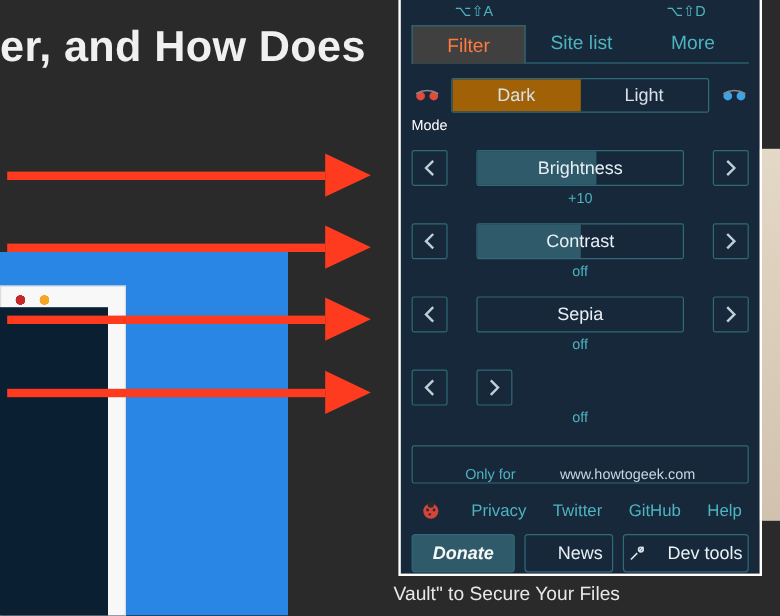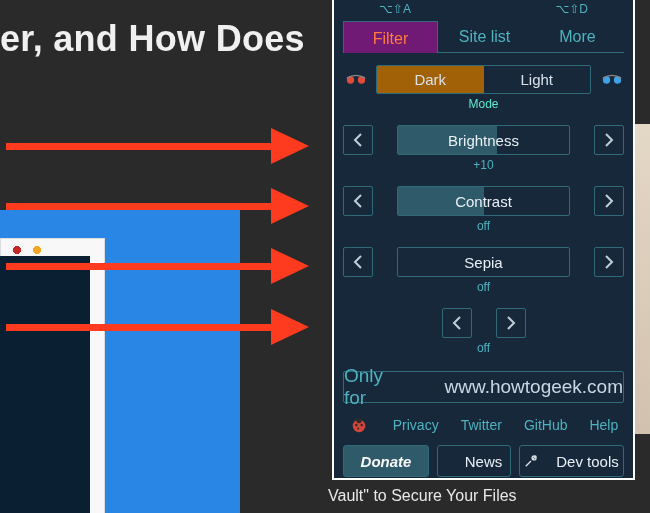--- a/index.html
+++ b/index.html
@@ -14,35 +14,35 @@
     .bg-thumb-inner { position: absolute; left: 0; top: 22px; width: 105px; height: 281px; background: #f8f8f8; border: 1px solid #ddd; }
     .bg-thumb-dark { position: absolute; left: 0; top: 40px; width: 90px; height: 263px; background: #0b1f33; }
     .bg-thumb-icons { position: absolute; left: 9px; top: 4px; display: flex; gap: 6px; align-items: center; }
     .bg-tiny-icon { width: 14px; height: 14px; border-radius: 2px; }
     
     .panel { position: absolute; right: 17px; top: 0; width: 299px; height: 478px; background: #18283b; outline: 2px solid #fff; color: #c9d6e4; font-size: 14px; }
     .panel-inner { padding: 0 9px; }
     .shortcut-row { display: flex; justify-content: space-between; align-items: center; height: 18px; color: #4db3bf; font-size: 12px; padding: 0 36px; }
     .tabs { display: flex; border-bottom: 1px solid #2e6a78; height: 33px; margin-top: 2px; }
     .tab { flex: 1; text-align: center; line-height: 33px; font-size: 16px; font-weight: 500; color: #4db3bf; cursor: pointer; }
-    .tab.active { color: #ff7b3e; border: 1px solid #2e6a78; border-bottom: none; background: #701a75; position: relative; top: 1px; }
+    .tab.active { color: #ff7b3e; border: 1px solid #2e6a78; border-bottom: none; background: #404040; position: relative; top: 1px; }
     .mode-row { display: flex; align-items: center; gap: 8px; margin-top: 12px; }
     .goggles { width: 25px; height: 25px; border-radius: 4px; display: flex; align-items: center; justify-content: center; }
     .mode-toggle { flex: 1; display: flex; border: 1px solid #2e6a78; height: 29px; border-radius: 2px; overflow: hidden; }
     .mode-btn { flex: 1; text-align: center; line-height: 27px; font-size: 15px; color: #d8e0e8; cursor: pointer; }
     .mode-btn.active { background: #a16207; }
-    .sublabel { text-align: center; font-size: 12px; color: #5eead4; margin-top: 3px; }
+    .sublabel { text-align: left; font-size: 12px; color: #ffffff; margin-top: 3px; }
     .sublabel-off { text-align: center; font-size: 12px; color: #4db3bf; margin-top: 3px; }
-    .slider-row { display: flex; align-items: center; gap: 24px; margin-top: 14px; justify-content: center; }
+    .slider-row { display: flex; align-items: center; gap: 24px; margin-top: 14px; }
     .stepper { width: 30px; height: 30px; border: 1px solid #2e6a78; display: flex; align-items: center; justify-content: center; cursor: pointer; border-radius: 2px; }
     .stepper svg { stroke: #bfced9; }
     .slider-track { flex: 1; height: 30px; border: 1px solid #2e6a78; border-radius: 2px; position: relative; display: flex; align-items: center; justify-content: center; }
     .slider-fill { position: absolute; left: 0; top: 0; bottom: 0; background: #2f5a6a; }
     .slider-label { position: relative; z-index: 2; color: #e8eff5; font-size: 15px; }
-    .onlyfor { margin-top: 16px; height: 32px; border: 1px solid #2e6a78; display: flex; align-items: center; justify-content: center; font-size: 19px; cursor: pointer; border-radius: 2px; gap: 32px; }
+    .onlyfor { margin-top: 16px; height: 32px; border: 1px solid #2e6a78; display: flex; align-items: flex-end; justify-content: center; font-size: 12px; cursor: pointer; border-radius: 2px; gap: 32px; }
     .onlyfor-prefix { color: #4db3bf; margin-right: 5px; }
     .links { display: flex; gap: 22px; justify-content: center; margin-top: 12px; font-size: 14px; align-items: center; }
     .links a { color: #4db3bf; text-decoration: none; cursor: pointer; }
     .ladybug { width: 20px; height: 20px; display: flex; align-items: center; justify-content: center; margin-right: 2px; }
     .action-row { display: flex; gap: 8px; margin-top: 10px; }
     .action-btn { height: 32px; border: 1px solid #2e6a78; border-radius: 3px; display: flex; align-items: center; justify-content: center; font-size: 15px; color: #e8eff5; cursor: pointer; }
     .donate { width: 86px; background: #2f5a6a; font-style: italic; font-weight: 600; color: #f8f8f8; }
     .news { width: 74px; padding-left: 19px; }
     .devtools { flex: 1; gap: 18px; justify-content: center; }
     .wrench { display: inline-flex; }

